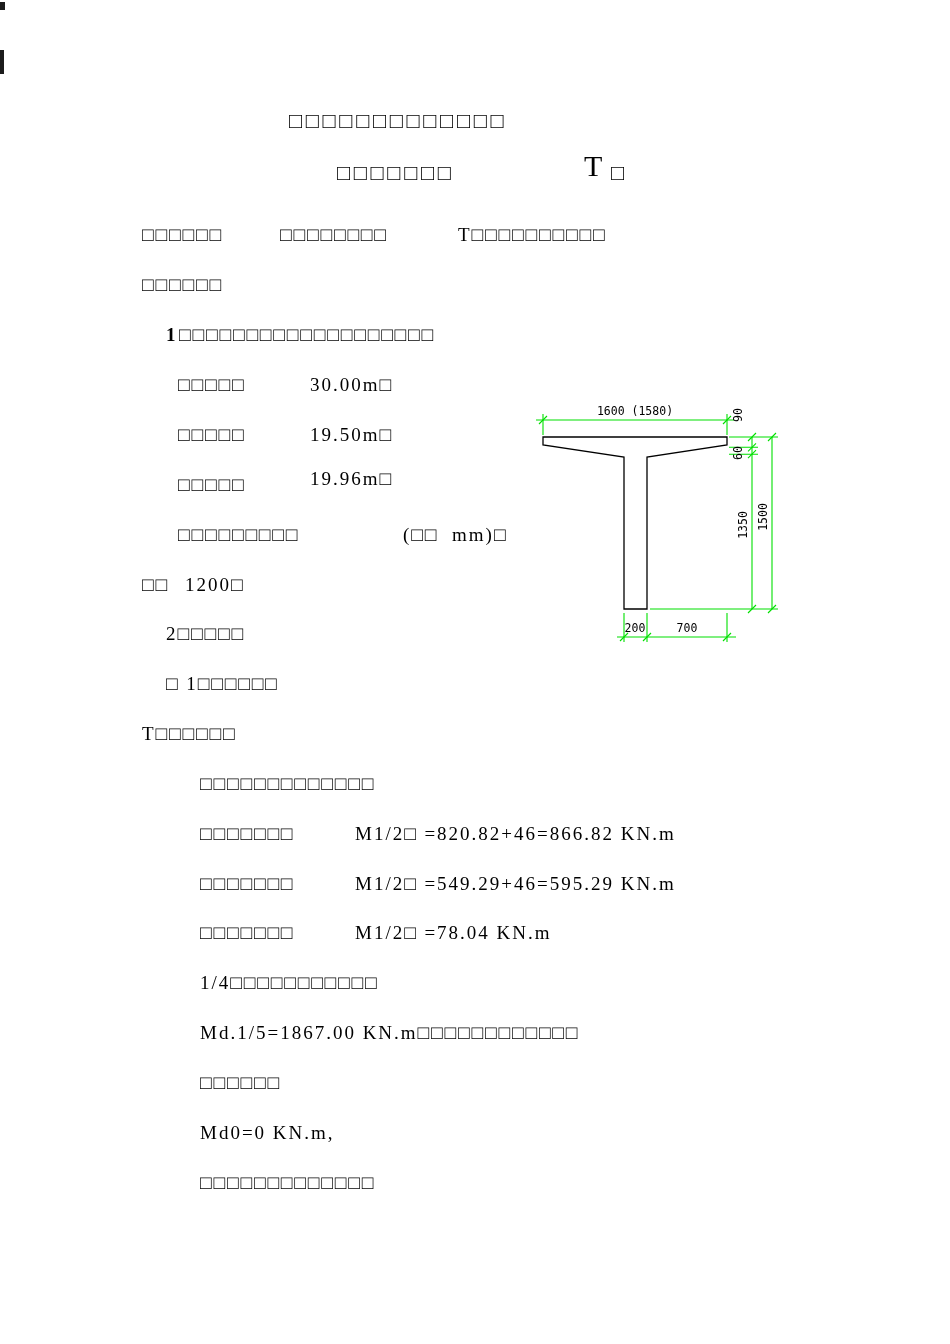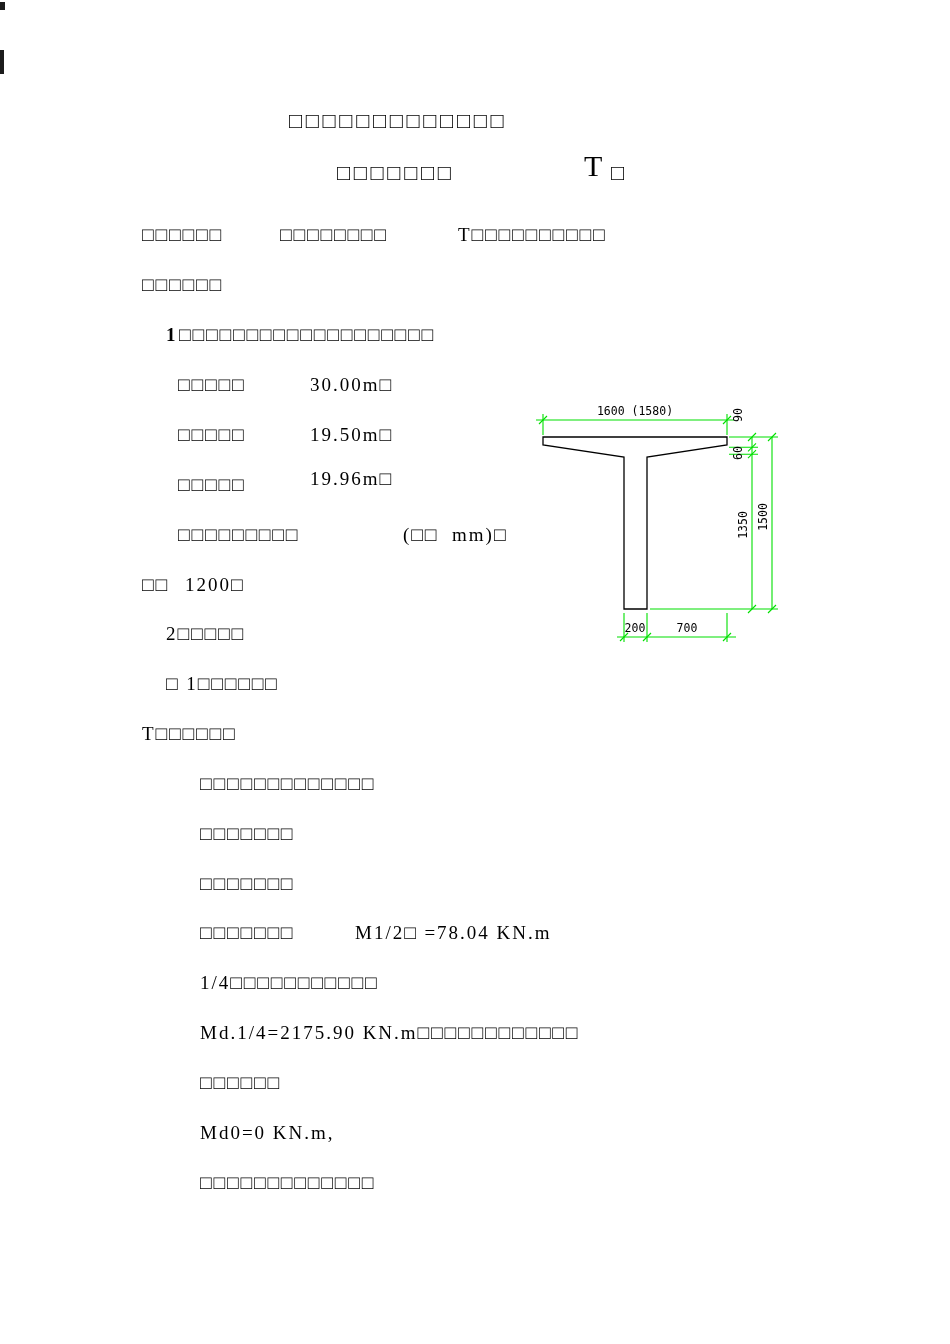--- a/index.html
+++ b/index.html
@@ -57,28 +57,30 @@
 
   <span class="seg" style="left:142px;top:574px">□□</span>
   <span class="seg" style="left:185px;top:574px">1200□</span>
 
   <span class="seg" style="left:166px;top:623px">2□□□□□</span>
   <span class="seg" style="left:166px;top:673px">□ 1□□□□□□</span>
   <span class="seg" style="left:142px;top:723px">T□□□□□□</span>
   <span class="seg" style="left:200px;top:773px">□□□□□□□□□□□□□</span>
 
   <span class="seg" style="left:200px;top:823px">□□□□□□□</span>
+  <span class="seg" style="left:355px;top:823px">M1/2□ =820.82+46=866.82 KN.m</span>
 
   <span class="seg" style="left:200px;top:873px">□□□□□□□</span>
+  <span class="seg" style="left:355px;top:873px">M1/2□ =549.29+46=595.29 KN.m</span>
 
   <span class="seg" style="left:200px;top:922px">□□□□□□□</span>
   <span class="seg" style="left:355px;top:922px">M1/2□ =78.04 KN.m</span>
 
   <span class="seg" style="left:200px;top:972px">1/4□□□□□□□□□□□</span>
-  <span class="seg" style="left:200px;top:1022px">Md.1/4=2175.90 KN.m□□□□□□□□□□□□</span>
+  <span class="seg" style="left:200px;top:1022px">Md.1/5=1867.00 KN.m□□□□□□□□□□□□</span>
   <span class="seg" style="left:200px;top:1072px">□□□□□□</span>
   <span class="seg" style="left:200px;top:1122px">Md0=0 KN.m,</span>
   <span class="seg" style="left:200px;top:1172px">□□□□□□□□□□□□□</span>
 
   <svg class="drawing" width="280" height="260" viewBox="0 0 280 260">
 
     <path class="beam" d="M23 42 L207 42 L207 50 L127 62 L127 214 L104 214 L104 62 L23 50 Z"></path>
 
     <g>
       <path class="dim" d="M23 40 L23 19 M207 40 L207 19"></path>

